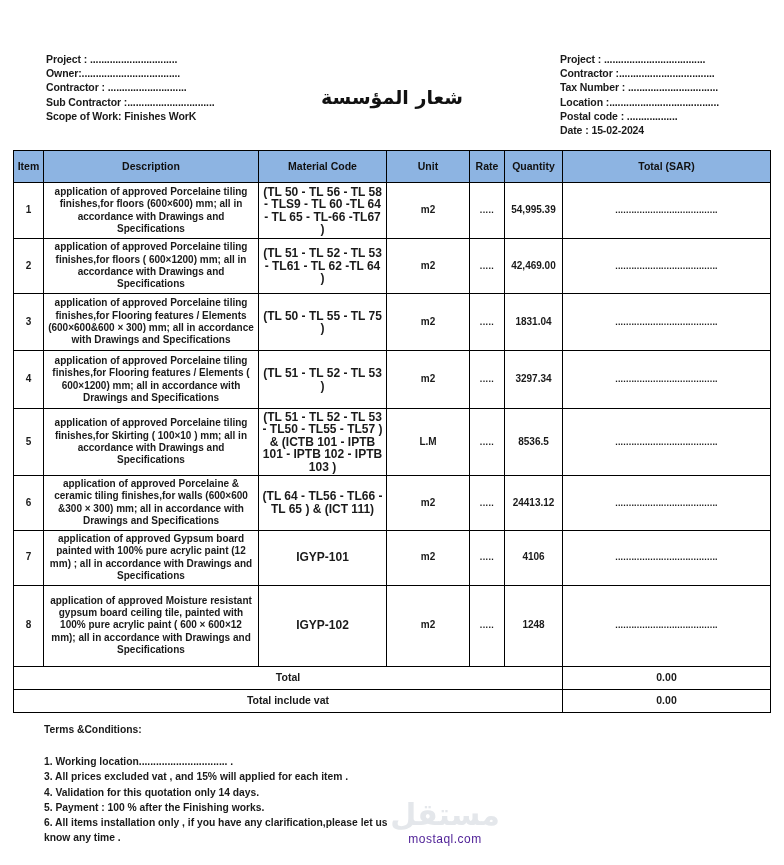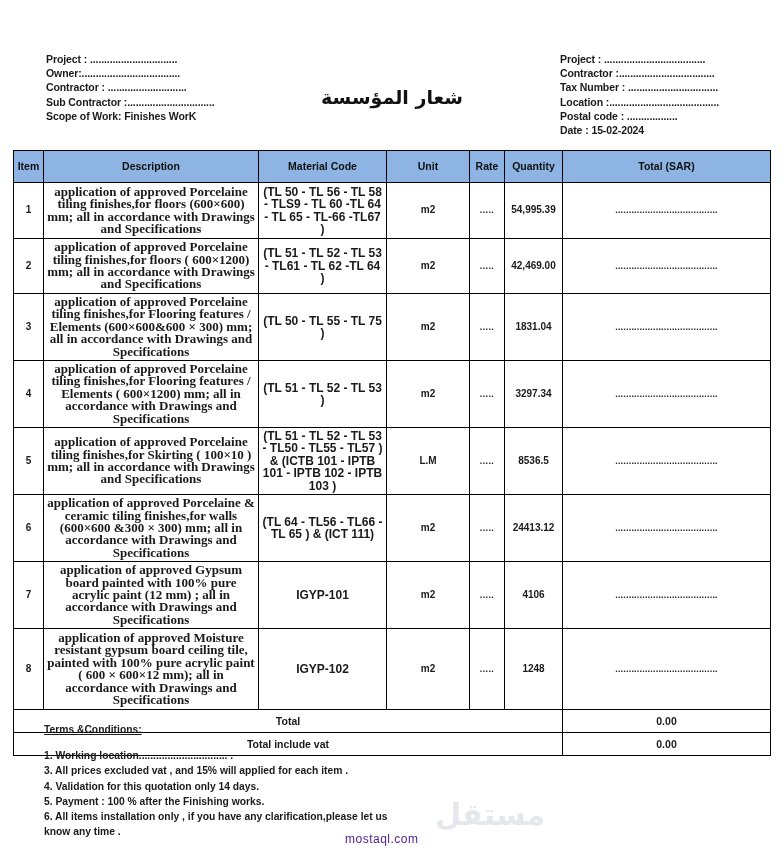--- a/index.html
+++ b/index.html
@@ -80,21 +80,21 @@
   }
   
   .c-item  { width: 30px; }
   .c-desc  { width: 215px; }
   .c-code  { width: 128px; }
   .c-unit  { width: 83px; }
   .c-rate  { width: 35px; }
   .c-qty   { width: 58px; }
   .c-total { width: 208px; }
 
-  td.desc { font-size: 13px; padding: 3px 4px; font-family: Liberation Serif, serif; }
+  td.desc { font-size: 10px; padding: 3px 4px; }
   td.code { font-size: 12px; padding: 3px 3px; }
   td.qty  { font-size: 10px; }
   td.unit { font-size: 10px; }
   td.rate { font-size: 9px; letter-spacing: 0.4px; color: #333; }
   td.item { font-size: 10px; }
   td.total-cell { font-size: 9px; color: #333; letter-spacing: 0.2px; }
 
   
   tr.totals td {
     height: 23px;
@@ -109,33 +109,33 @@
     position: absolute;
     left: 44px;
     top: 722px;
     width: 600px;
     font-size: 10.3px;
     line-height: 15.2px;
     font-weight: 600;
     color: #1a1a1a;
   }
   .terms-title {
-    text-decoration: underline;
     font-weight: 700;
     display: block;
-    margin-bottom: 11px;
+    margin-bottom: 17px;
   }
   .terms-line { display: block; }
 
   
   .watermark {
     position: absolute;
     left: 345px;
     top: 800px;
     width: 200px;
+    text-align: center;
     color: #e6e8ec;
     pointer-events: none;
     user-select: none;
   }
   .wm-ar {
     font-family: "DejaVu Sans", sans-serif;
     font-size: 30px;
     font-weight: 700;
     direction: rtl;
     line-height: 30px;

